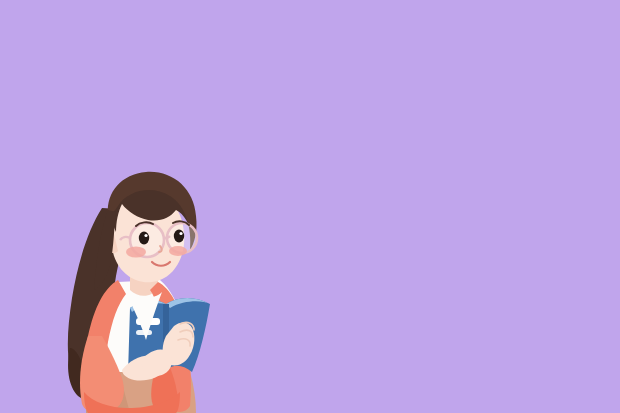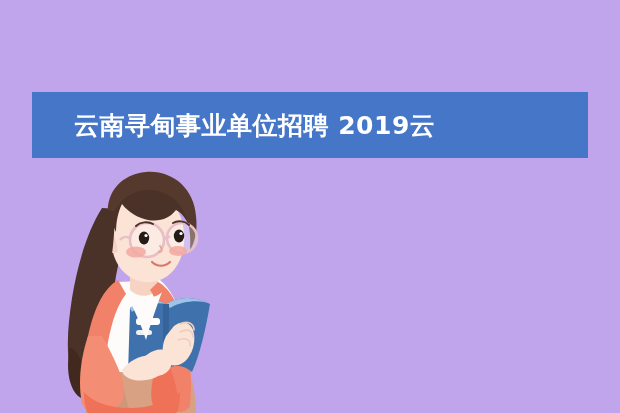--- a/index.html
+++ b/index.html
@@ -56,23 +56,20 @@
     display: block;
     width: 230px;
     height: 255px;
   }
 </style>
 </head>
 <body>
 
 <div id="page">
 
-  <div id="title-banner">
-    <div id="title-text">云南寻甸事业单位招聘 2019云</div>
-  </div>
 
   <div id="illustration">
     <svg viewBox="0 0 230 255" xmlns="http://www.w3.org/2000/svg">
 
       <path d="M72 50
                C 58 72, 48 104, 42 140
                C 38 166, 36 190, 40 212
                C 44 230, 52 238, 62 238
                C 70 238, 76 230, 78 216
                C 82 188, 80 150, 86 118

